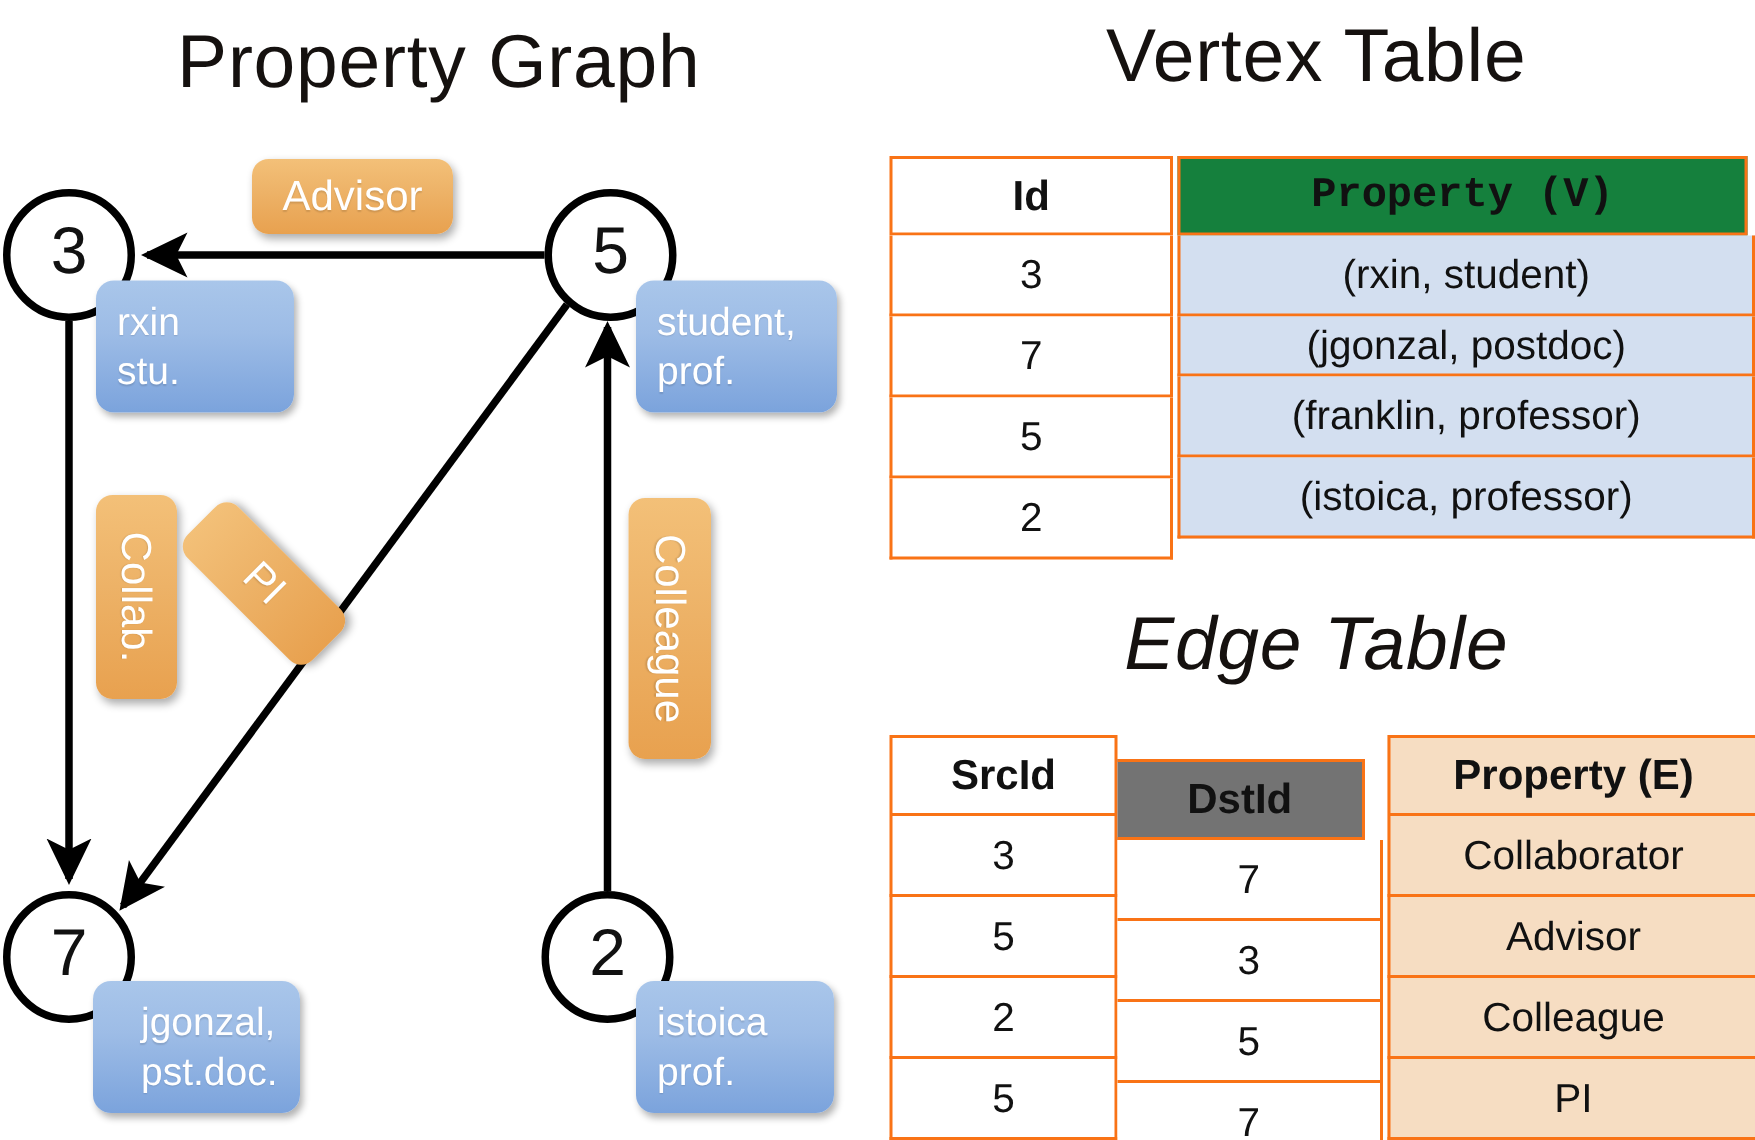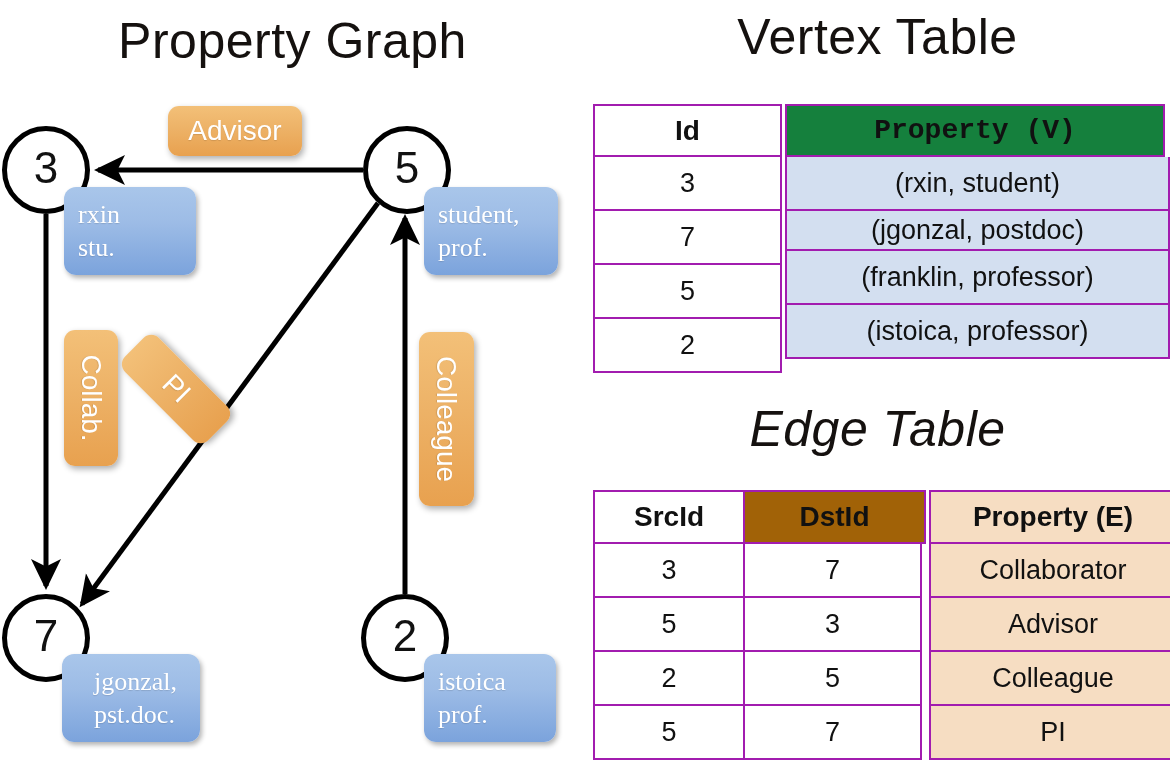--- a/index.html
+++ b/index.html
@@ -36,21 +36,21 @@
     font-size:44px;color:#111;line-height:1;
     transform:translateY(-2px);
   }
 
   
   .prop-box{
     position:absolute;border-radius:12px;box-sizing:border-box;
     background:linear-gradient(180deg,#a9c6ea 0%,#9dbce6 40%,#7ba3dc 100%);
     box-shadow:2px 3px 5px rgba(0,0,0,.30);
     color:#ffffff;
-    font-family:Liberation Serif, serif;font-weight:300;
+    font-family:Liberation Sans, sans-serif;font-weight:300;
     display:flex;flex-direction:column;justify-content:center;
     padding:6px 14px;font-size:26px;line-height:1.28;
     text-shadow:0 1px 1px rgba(0,0,0,.12);
   }
 
   
   .edge-box{
     position:absolute;border-radius:11px;box-sizing:border-box;
     background:linear-gradient(180deg,#f3c078 0%,#edb267 45%,#e8a14f 100%);
     box-shadow:2px 3px 6px rgba(0,0,0,.32);
@@ -61,21 +61,21 @@
     text-shadow:0 1px 1px rgba(0,0,0,.12);
   }
   .edge-box.vertical > span{ transform:rotate(90deg); display:block; }
   .edge-box.rot-45{ transform:rotate(-45deg); }
   .edge-box.rot-45 > span{ transform:rotate(90deg); display:block; }
 
   
   .tbl{position:absolute;display:flex;}
   .col{display:flex;flex-direction:column;}
   .cell{
-    box-sizing:border-box;border:2px solid #a21caf;
+    box-sizing:border-box;border:2px solid #f97316;
     display:flex;align-items:center;justify-content:center;
     font-family:"Liberation Sans", sans-serif;font-weight:300;
     font-size:27px;color:#111;white-space:nowrap;
   }
   .cell + .cell{border-top:none;}
   .cell.hdr{font-weight:bold;font-size:28px;}
   .col.gap{margin-left:3px;}
   .col.nogap + .col.nogap .cell{border-left:none;}
 </style>
 </head>
@@ -176,21 +176,21 @@
 
   <div class="tbl" style="left:593px;top:490px;">
     <div class="col nogap">
       <div class="cell hdr" style="width:152px;height:54px;background:#ffffff;">SrcId</div>
       <div class="cell" style="width:152px;height:54px;background:#ffffff;">3</div>
       <div class="cell" style="width:152px;height:54px;background:#ffffff;">5</div>
       <div class="cell" style="width:152px;height:54px;background:#ffffff;">2</div>
       <div class="cell" style="width:152px;height:54px;background:#ffffff;">5</div>
     </div>
     <div class="col nogap">
-      <div class="cell hdr" style="width:181px;height:54px;background:#a16207;">DstId</div>
+      <div class="cell hdr" style="width:165px;height:54px;background:#737373;margin-top:16px;">DstId</div>
       <div class="cell" style="width:177px;height:54px;background:#ffffff;">7</div>
       <div class="cell" style="width:177px;height:54px;background:#ffffff;">3</div>
       <div class="cell" style="width:177px;height:54px;background:#ffffff;">5</div>
       <div class="cell" style="width:177px;height:54px;background:#ffffff;">7</div>
     </div>
     <div class="col gap">
       <div class="cell hdr" style="width:248px;height:54px;background:#f6ddc2;font-weight:bold;">Property (E)</div>
       <div class="cell" style="width:248px;height:54px;background:#f6ddc2;">Collaborator</div>
       <div class="cell" style="width:248px;height:54px;background:#f6ddc2;">Advisor</div>
       <div class="cell" style="width:248px;height:54px;background:#f6ddc2;">Colleague</div>

